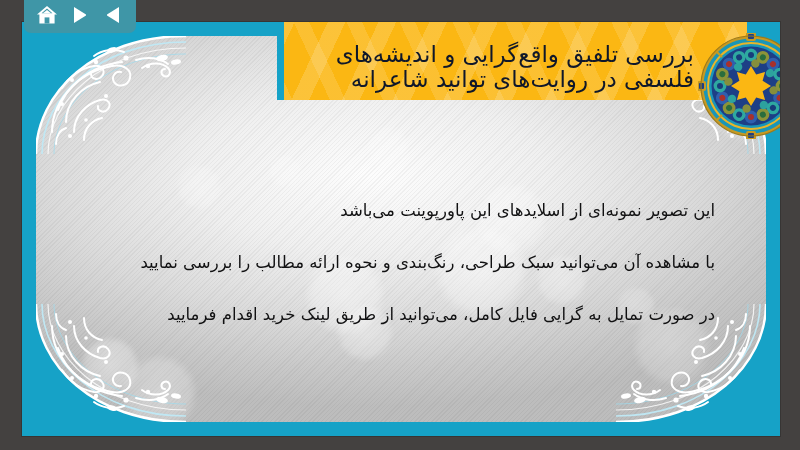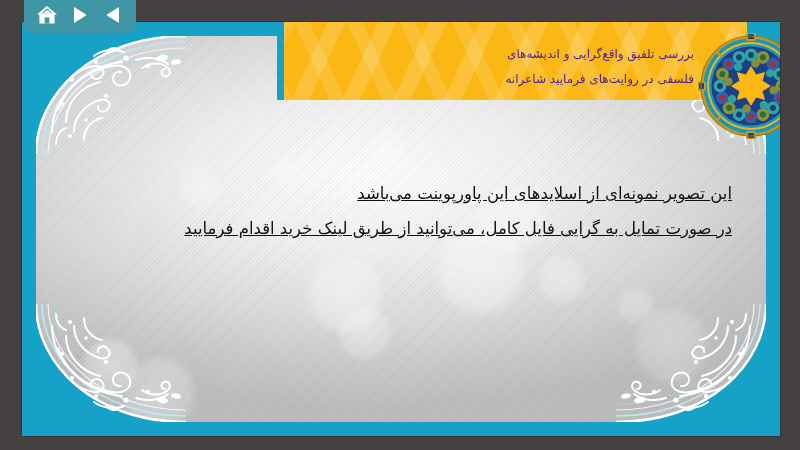--- a/index.html
+++ b/index.html
@@ -133,22 +133,22 @@
     width: 7px;
     height: 78px;
     background: #16a2c7;
     z-index: 31;
   }
   .title-text {
     position: absolute;
     right: 86px;
     left: 16px;
     top: 20px;
-    color: #4c1d95;
-    font-size: 12px;
+    color: #0f172a;
+    font-size: 23px;
     line-height: 25px;
     text-align: right;
     direction: rtl;
     font-family: "DejaVu Sans", "Liberation Sans", sans-serif;
     z-index: 32;
     white-space: normal;
   }
 
   
   .medallion {
@@ -168,21 +168,21 @@
     left: 34px;
     top: 140px;
     direction: rtl;
     text-align: right;
     color: #111112;
     font-size: 16.5px;
     line-height: 35px;
     font-family: "DejaVu Sans", "Liberation Sans", sans-serif;
     z-index: 20;
   }
-  .body-text p { margin: 0; text-decoration: underline; }
+  .body-text p { margin: 17px; }
 </style>
 </head>
 <body>
 
 <div id="screen">
 
   <div class="navbar">
     <div class="nav-btn">
       <span>
         <svg width="16" height="18" viewBox="0 0 16 18">
@@ -363,31 +363,32 @@
               <circle cx="50" cy="84" r="1.8"></circle>
             <ellipse cx="126" cy="22" rx="6" ry="3" transform="rotate(-12 126 22)"></ellipse>
             <ellipse cx="140" cy="26" rx="5" ry="2.6" transform="rotate(-8 140 26)"></ellipse>
             <ellipse cx="76" cy="14" rx="5" ry="2.6" transform="rotate(-18 76 14)"></ellipse>
           </g>
         </svg>
       </div>
 
       <div class="body-text">
         <p>این تصویر نمونه‌ای از اسلایدهای این پاورپوینت می‌باشد</p>
+        <p>با مشاهده آن می‌توانید سبک طراحی، رنگ‌بندی و نحوه ارائه مطالب را بررسی نمایید</p>
         <p>در صورت تمایل به گرایی فایل کامل، می‌توانید از طریق لینک خرید اقدام فرمایید</p>
       </div>
     </div>
 
     <div class="title-banner">
       <div class="chev"></div>
     </div>
     <div class="banner-edge" style="left:255px;"></div>
     <div class="title-text">
       <div>بررسی تلفیق واقع‌گرایی و اندیشه‌های</div>
-      <div>فلسفی در روایت‌های فرمایید شاعرانه</div>
+      <div>فلسفی در روایت‌های توانید شاعرانه</div>
     </div>
 
     <div class="medallion">
       <svg width="106" height="106" viewBox="0 0 106 106" xmlns="http://www.w3.org/2000/svg">
         <defs>
           <clipPath id="mclip">
               <circle cx="53" cy="53" r="49"></circle>
             </clipPath>
         </defs>
         <circle cx="53" cy="53" r="50" fill="#c79a22"></circle>

